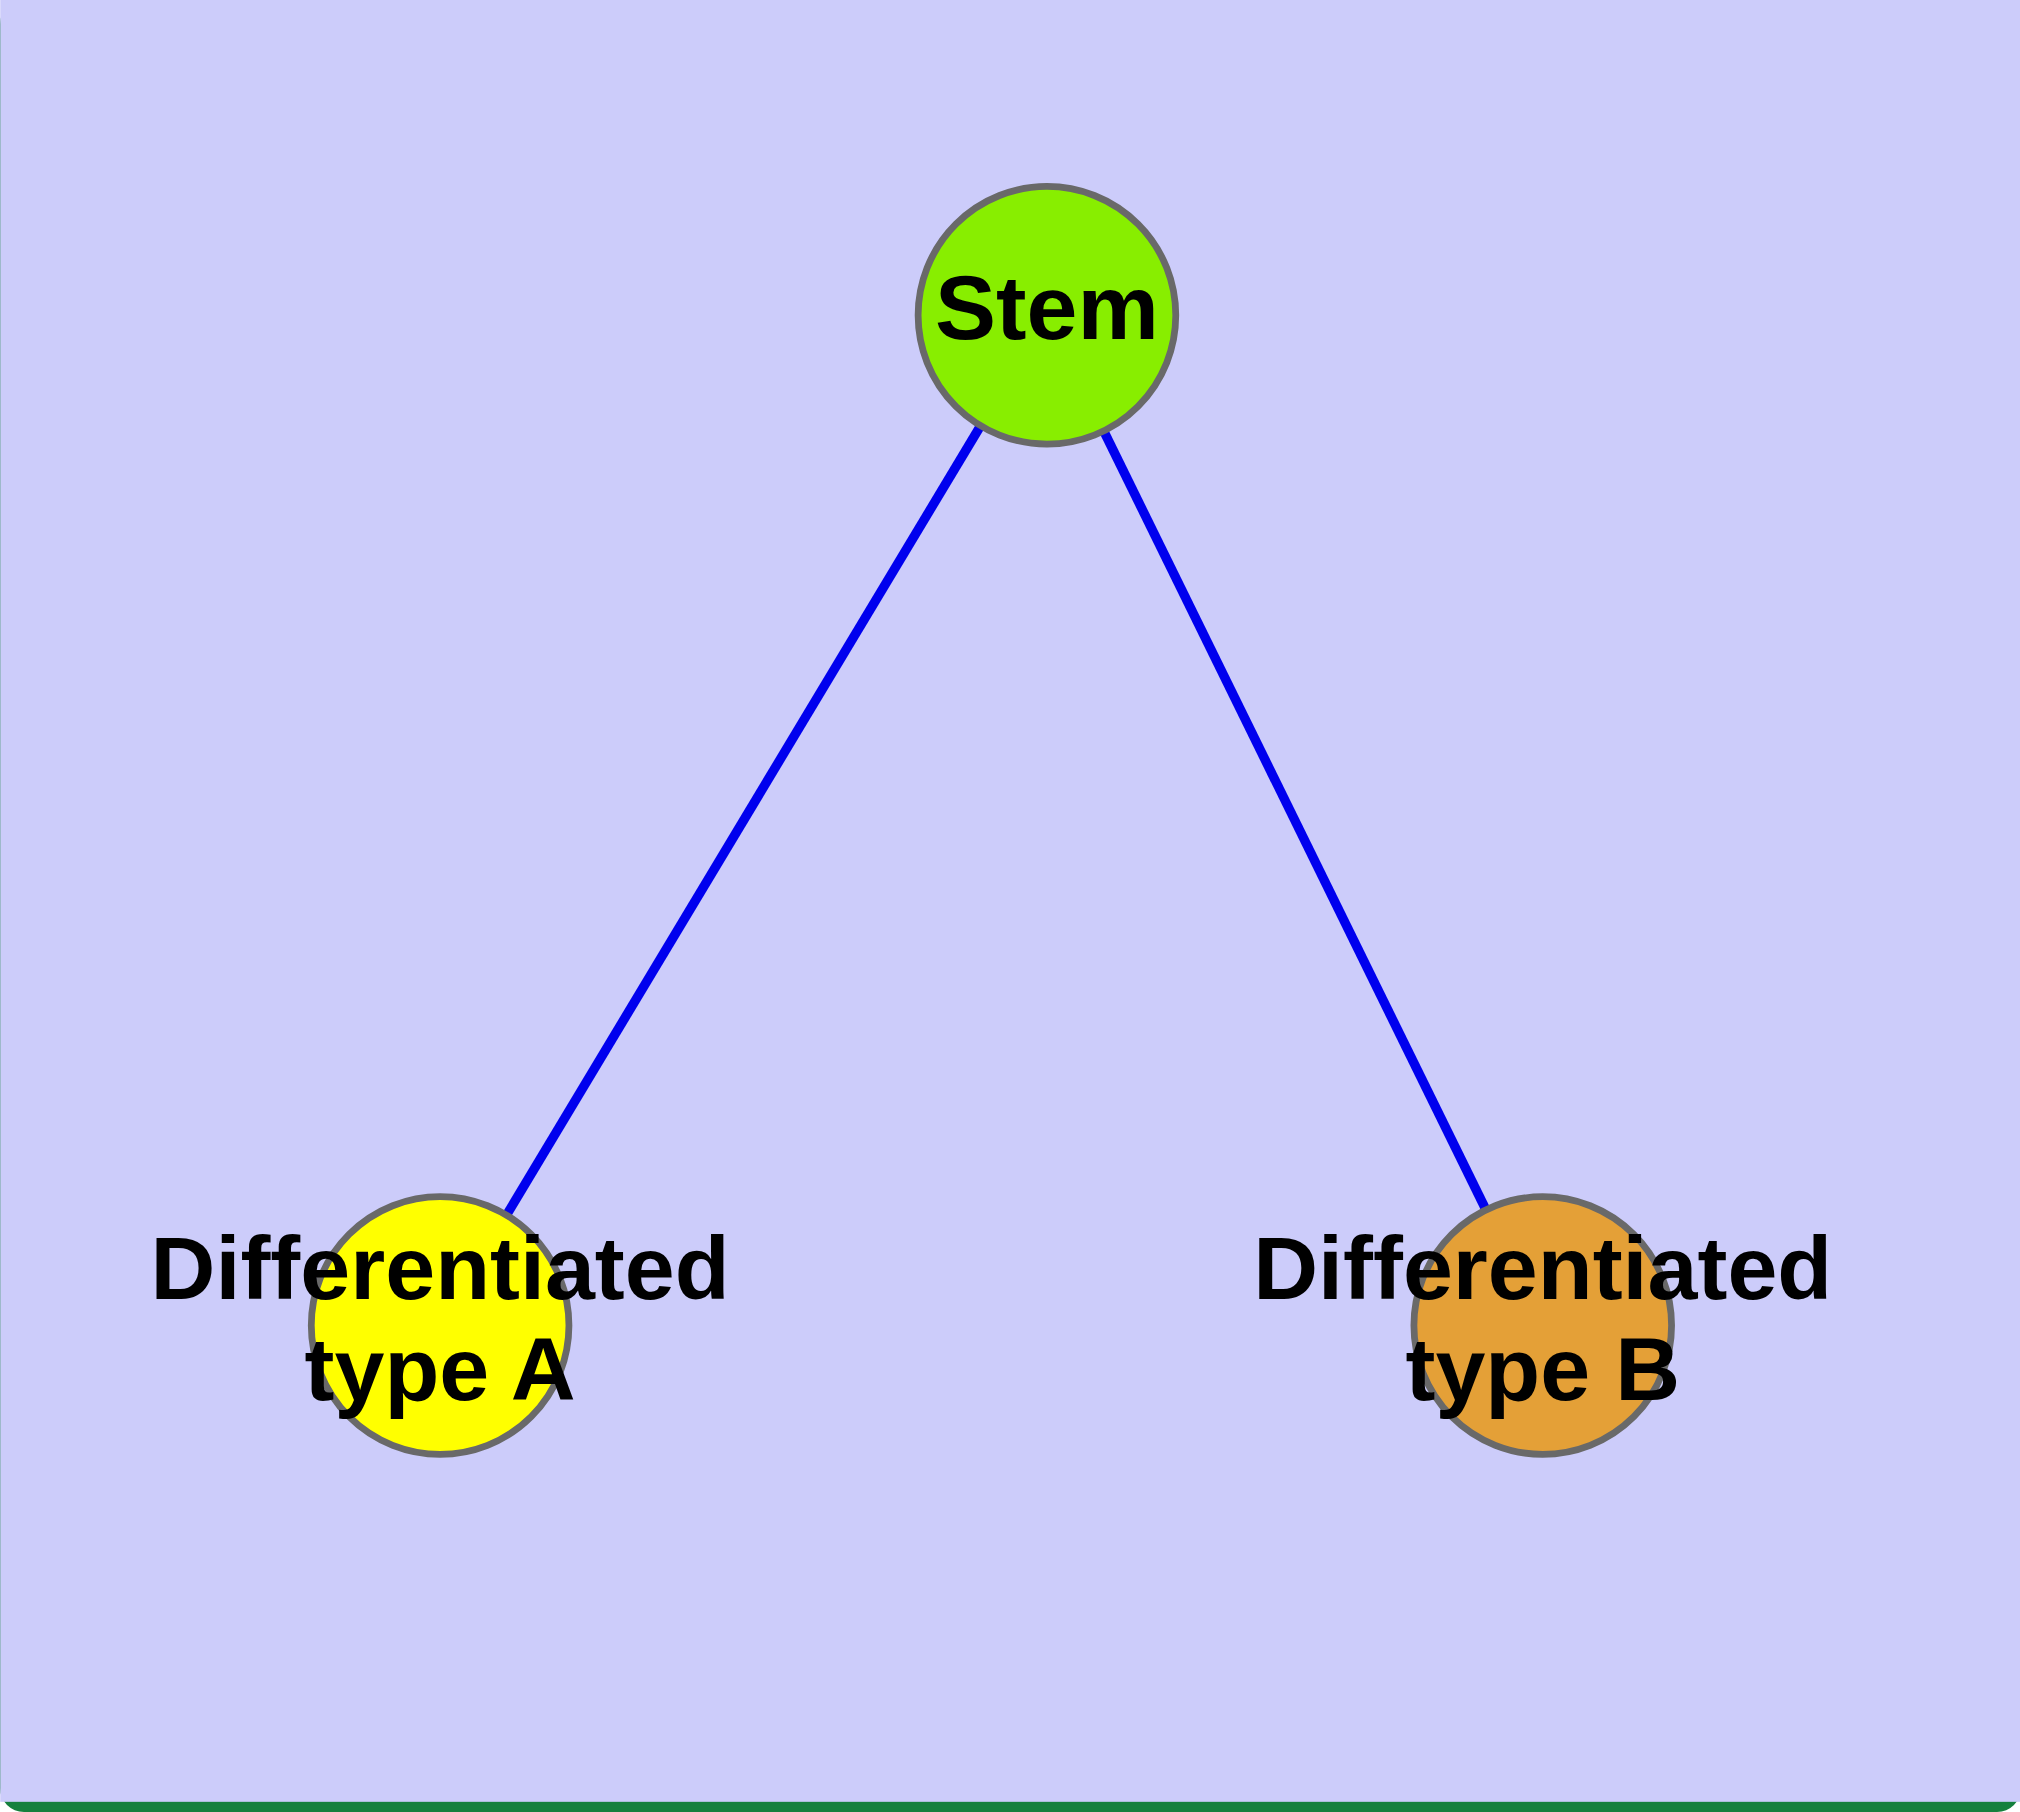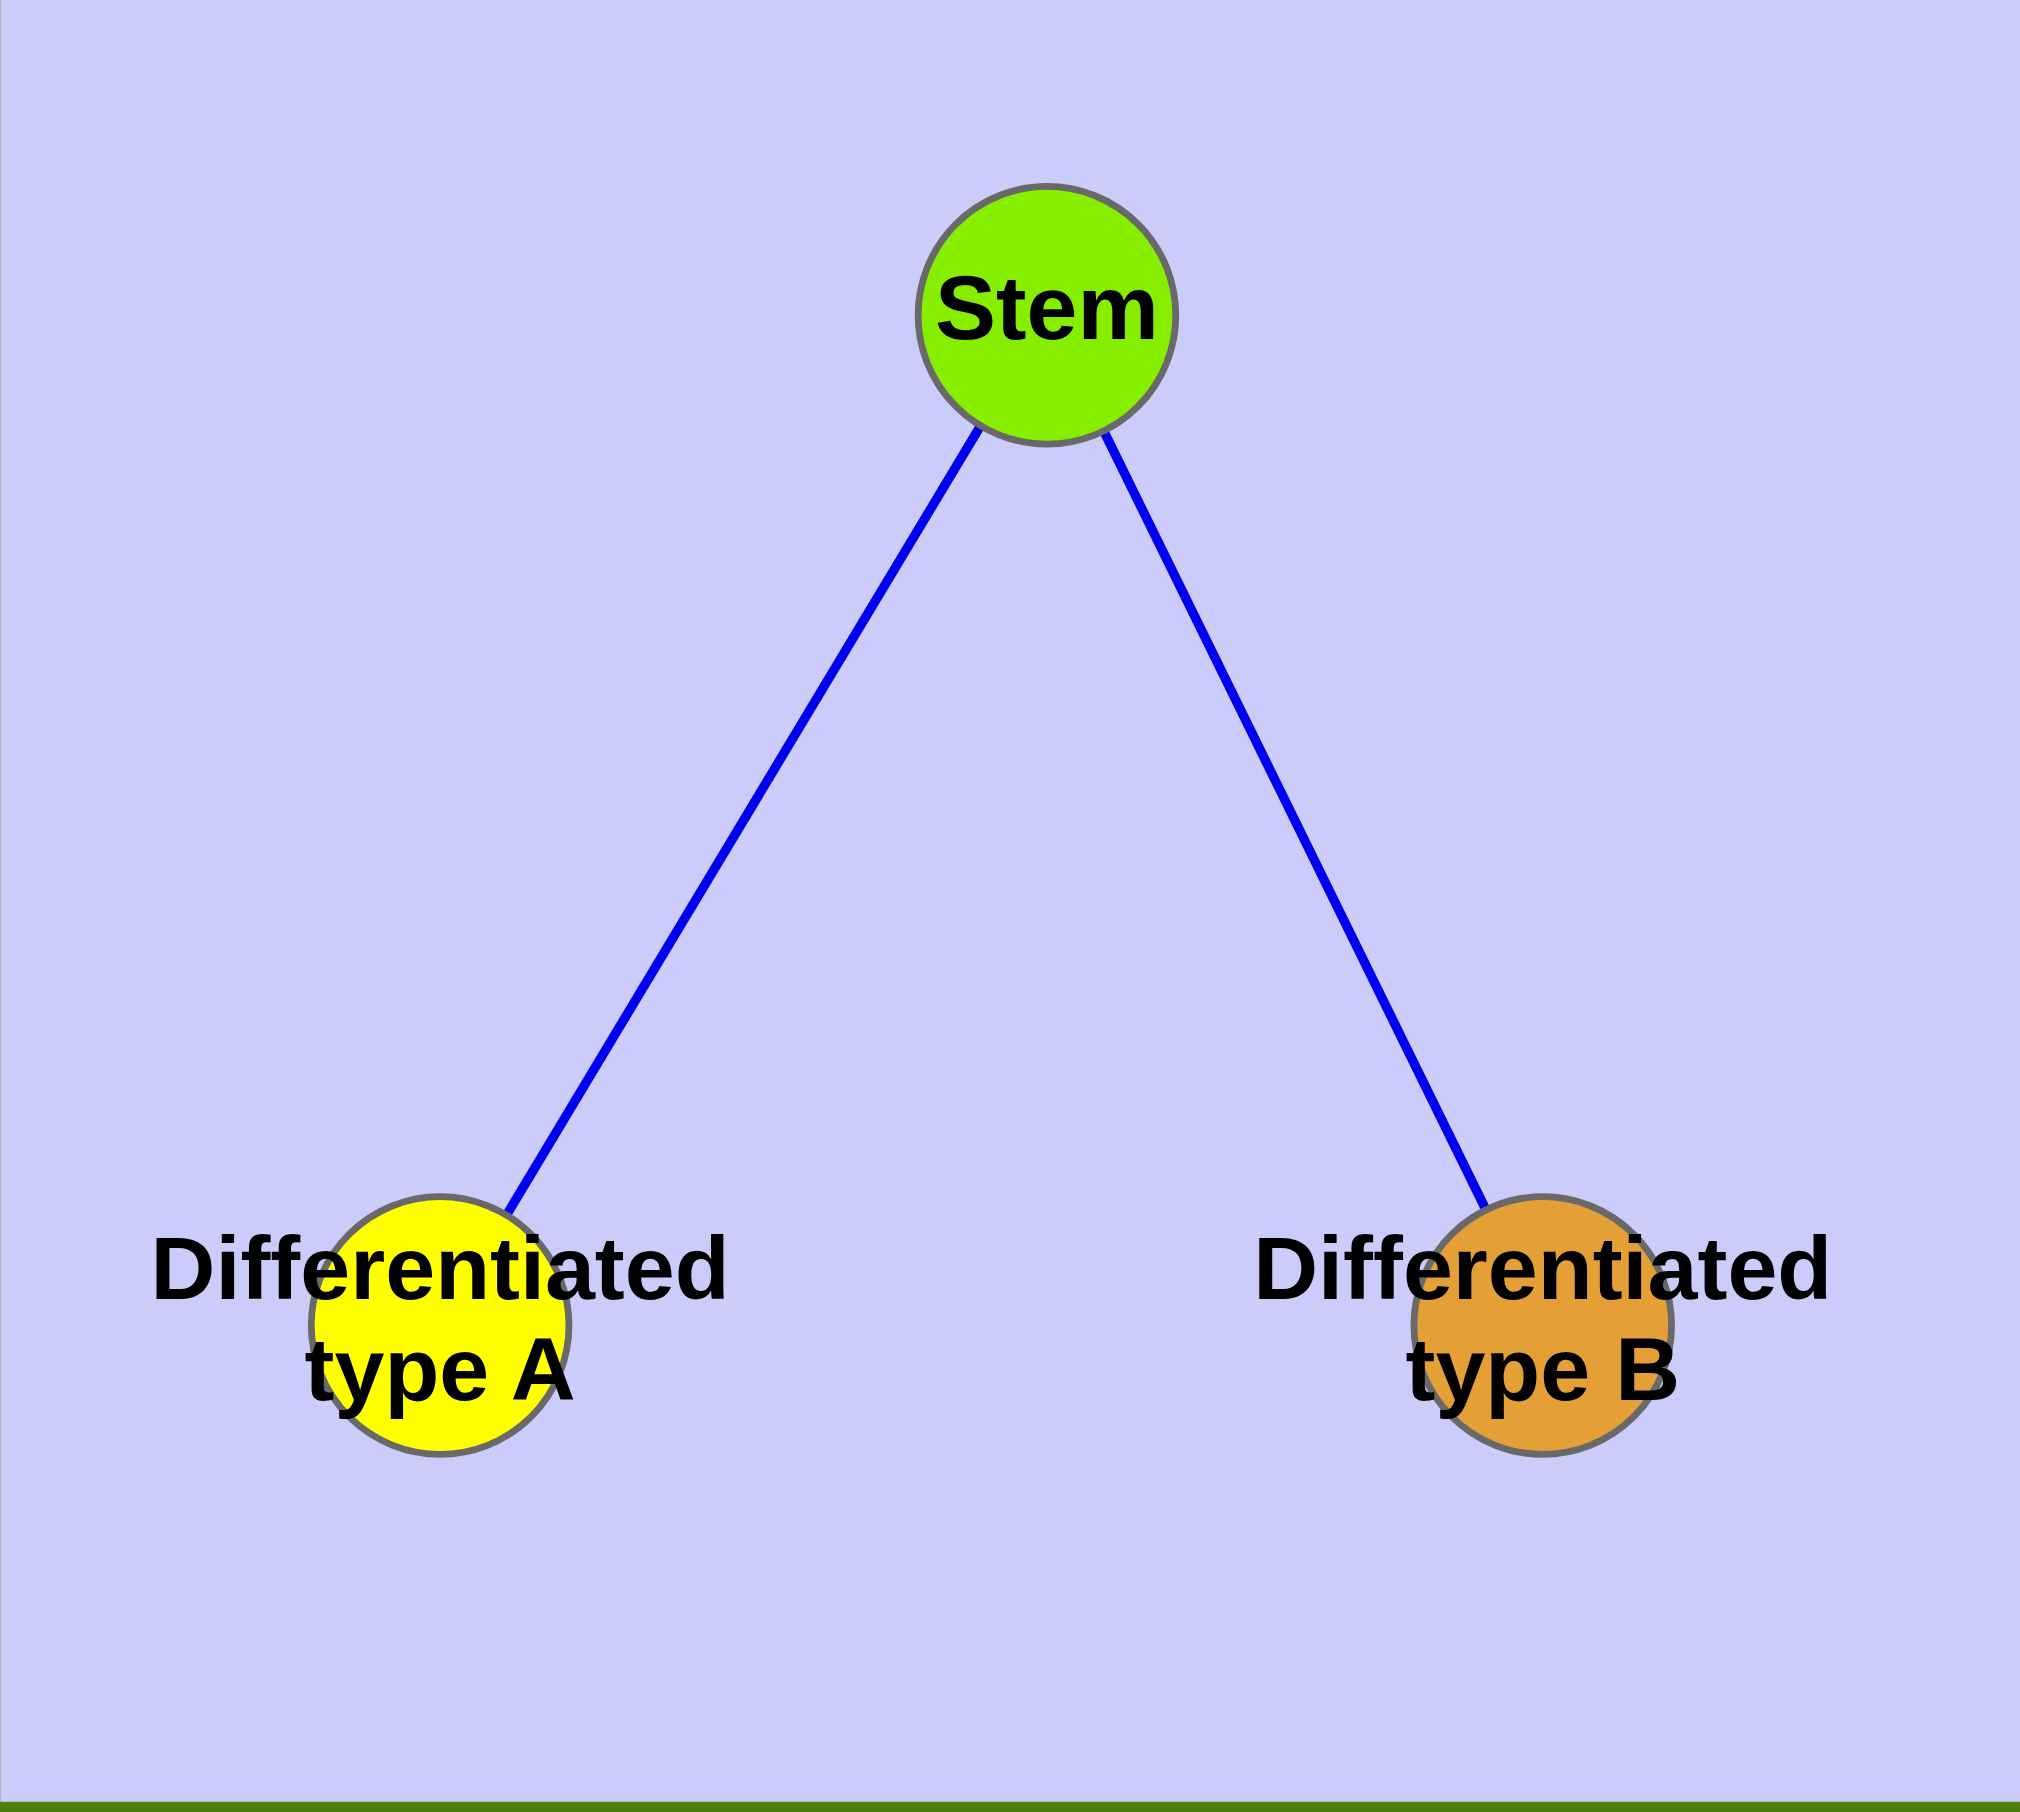--- a/index.html
+++ b/index.html
@@ -30,21 +30,21 @@
     font-weight: bold;
     fill: #000000;
     text-anchor: middle;
     dominant-baseline: middle;
     white-space: pre;
   }
 </style>
 </head>
 <body style="width: 2021px; height: 1812px;">
 
-<div id="graph-canvas" style="background: #4d7c0f;">
+<div id="graph-canvas" style="background: #15803d; border-radius: 24px;">
   <svg id="graph-svg" viewBox="0 0 2384 2138" width="2021" height="1812" xmlns="http://www.w3.org/2000/svg">
 
     <rect id="bg-rect" x="0" y="0" width="2384" height="2126" fill="#ccccfa"></rect>
 
     <g id="edges-layer">
         <line x1="1157.7621907625305" y1="500.5858500154519" x2="596.2378092374694" y2="1435.4141499845482" stroke="#0000ee" stroke-width="11" stroke-linecap="butt"></line>
         <line x1="1301.0860823489315" y1="506.65745326483136" x2="1753.9139176510685" y2="1429.3425467351685" stroke="#0000ee" stroke-width="11" stroke-linecap="butt"></line>
       </g>
     <g id="nodes-layer">
         <g>

